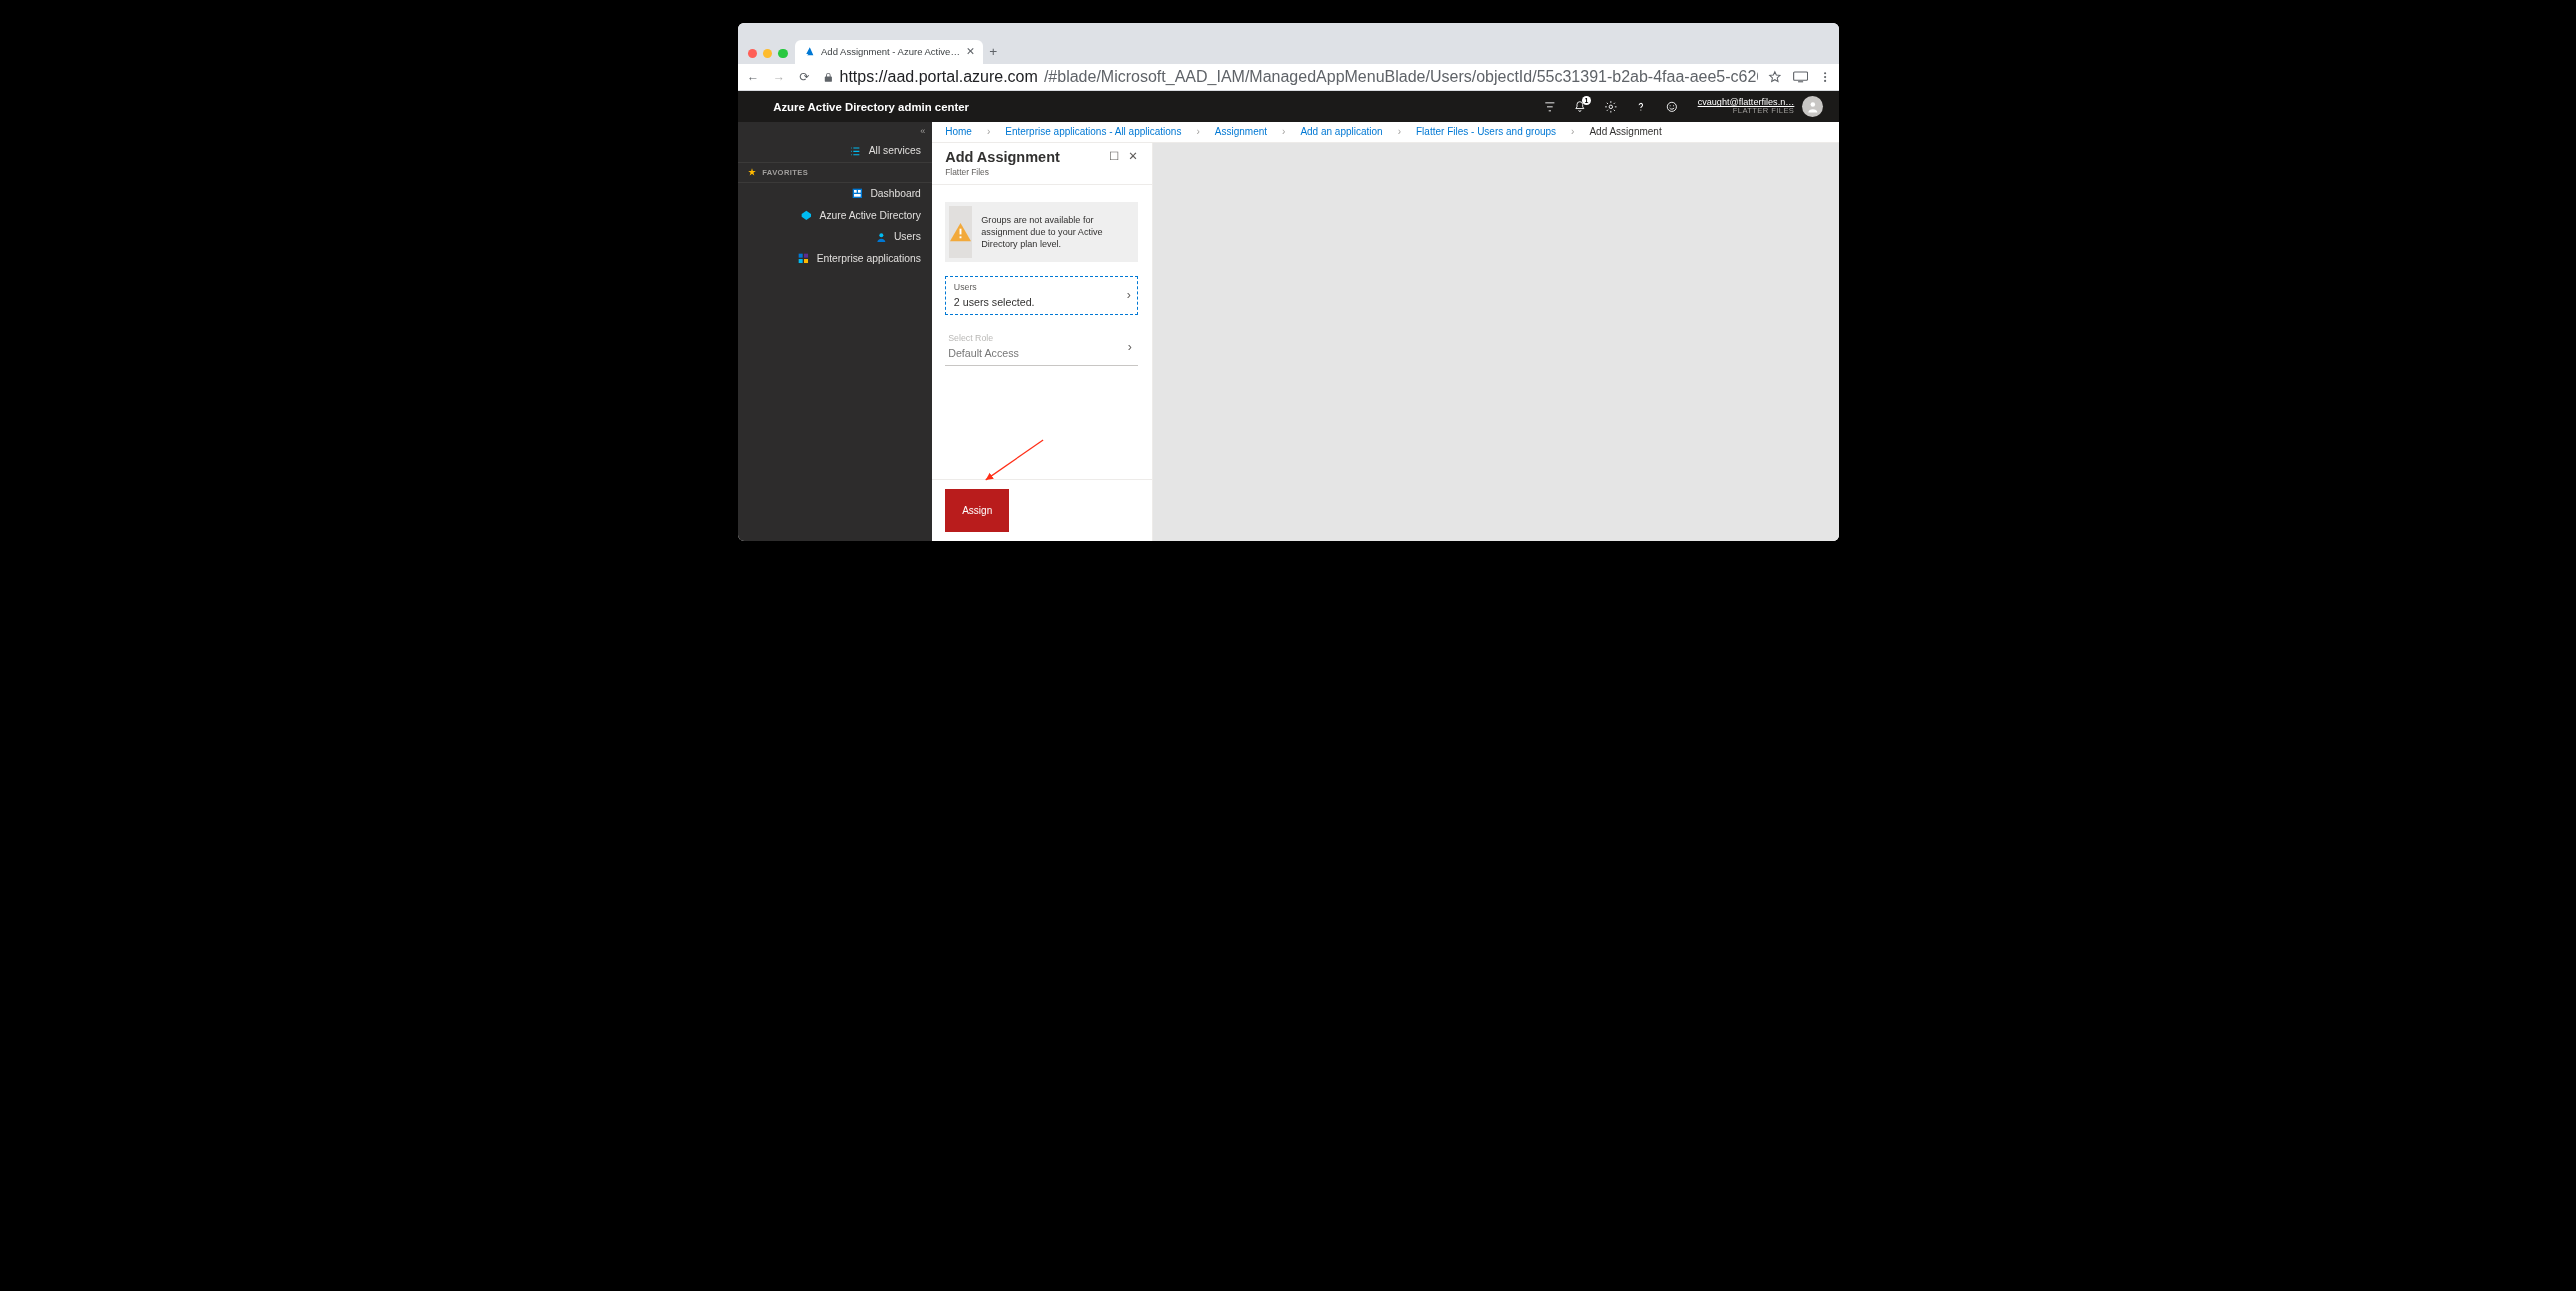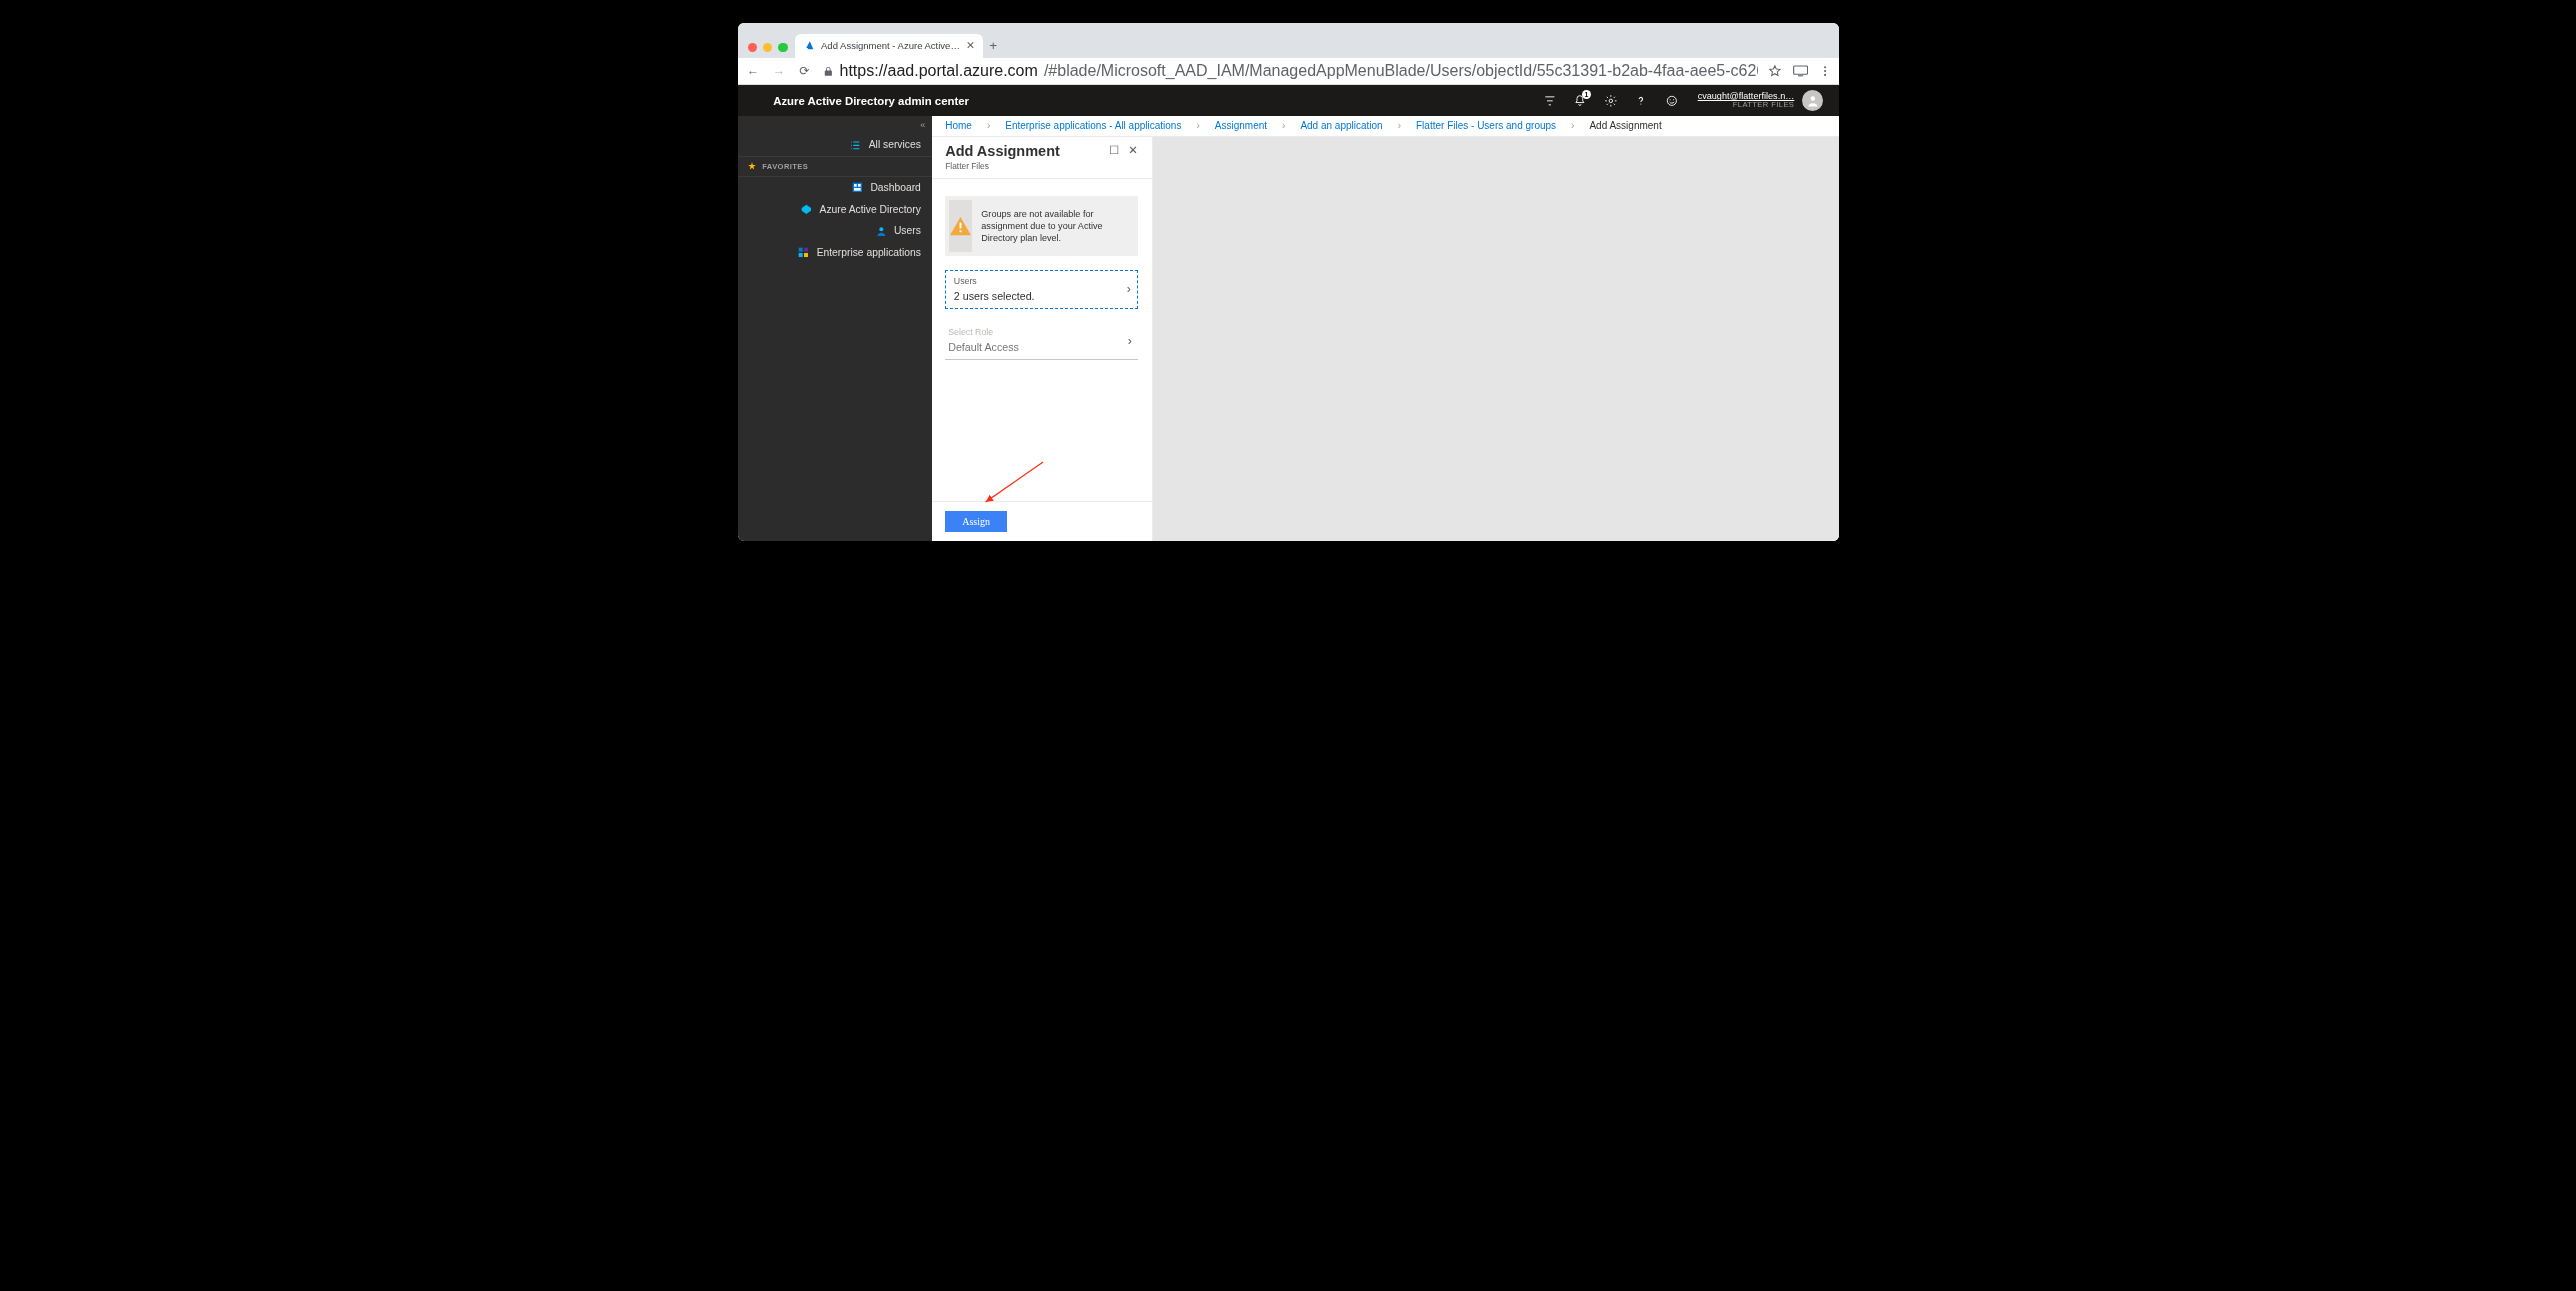--- a/index.html
+++ b/index.html
@@ -1,21 +1,21 @@
 <!DOCTYPE html>
 <html style="font-size:12.2px"><head>
 <meta charset="utf-8">
 <style>
   * { margin: 0; padding: 0; box-sizing: border-box; font-family: "Segoe UI", Arial, sans-serif; }
   body { background: #000; display: flex; align-items: flex-start; justify-content: center; min-height: 100vh; }
   .stage { width: 1185px; height: 597px; position: relative; }
   .browser-window { position: absolute; top: 23px; left: 42px; right: 42px; bottom: 56px; background: #fff; border-radius: 6.1px; overflow: hidden; box-shadow: 0 7.6px 30.5px rgba(0,0,0,.5); display: flex; flex-direction: column; }
 
   
-  .tab-strip { height: 35px; background: #dee1e6; display: flex; align-items: flex-end; padding-left: 7.6px; }
+  .tab-strip { height: 41px; background: #dee1e6; display: flex; align-items: flex-end; padding-left: 7.6px; }
   .mac-dots { display: flex; gap: 6.1px; align-items: center; padding: 0 7.6px 6.1px 3px; }
   .mac-dot { width: 9.1px; height: 9.1px; border-radius: 50%; }
   .tab { background: #fff; border-radius: 6.1px 6.1px 0 0; height: 24.4px; display: flex; align-items: center; padding: 0 7.6px; gap: 6.1px; font-size: 9.5px; color: #3c4043; min-width: 160px; }
   .tab .favicon { width: 12.2px; height: 12.2px; display: flex; align-items: center; justify-content: center; }
   .tab .favicon svg { width: 10.7px; height: 10.7px; }
   .tab-close { color: #5f6368; font-size: 10.7px; margin-left: auto; cursor: pointer; }
   .new-tab { width: 21.3px; text-align: center; color: #5f6368; font-size: 13.7px; padding-bottom: 4.6px; cursor: pointer; }
 
   
   .addr-bar { height: 27.4px; background: #fff; border-bottom: 0.8px solid #dadce0; display: flex; align-items: center; padding: 0 7.6px; gap: 10.7px; }
@@ -78,21 +78,21 @@
   .picker { border: 0.8px solid #a19f9d; padding: 4.6px 7.6px 6.1px; cursor: pointer; position: relative; }
   .picker.sel { border: 0.8px dashed #0078d4; }
   .picker .lbl { font-size: 8.8px; color: #605e5c; }
   .picker.disabled .lbl { color: #b9b8b6; }
   .picker .val { font-size: 10.7px; color: #323130; margin-top: 4px; }
   .picker.disabled .val { color: #777; }
   .picker.disabled { border: none; border-bottom: 0.8px solid #c8c6c4; padding-left: 3px; padding-right: 3px; cursor: default; }
   .chev { position: absolute; right: 6.1px; top: 50%; transform: translateY(-50%); color: #605e5c; font-size: 12.2px; }
 
   .blade-footer { border-top: 0.8px solid #edebe9; padding: 9.1px 13.7px; }
-  .assign-btn { background: #3b82f6; color: #fff; border: none; padding: 5px 17px; font-size: 10px; cursor: pointer; font-family: Liberation Serif, serif; }
+  .assign-btn { background: #b91c1c; color: #fff; border: none; padding: 16px 17px; font-size: 10px; cursor: pointer; }
 
   
   .arrow-svg { position: absolute; pointer-events: none; }
 
   .canvas { flex: 1; background: #e5e5e5; }
 </style>
 </head>
 <body>
 
 <div class="stage">

